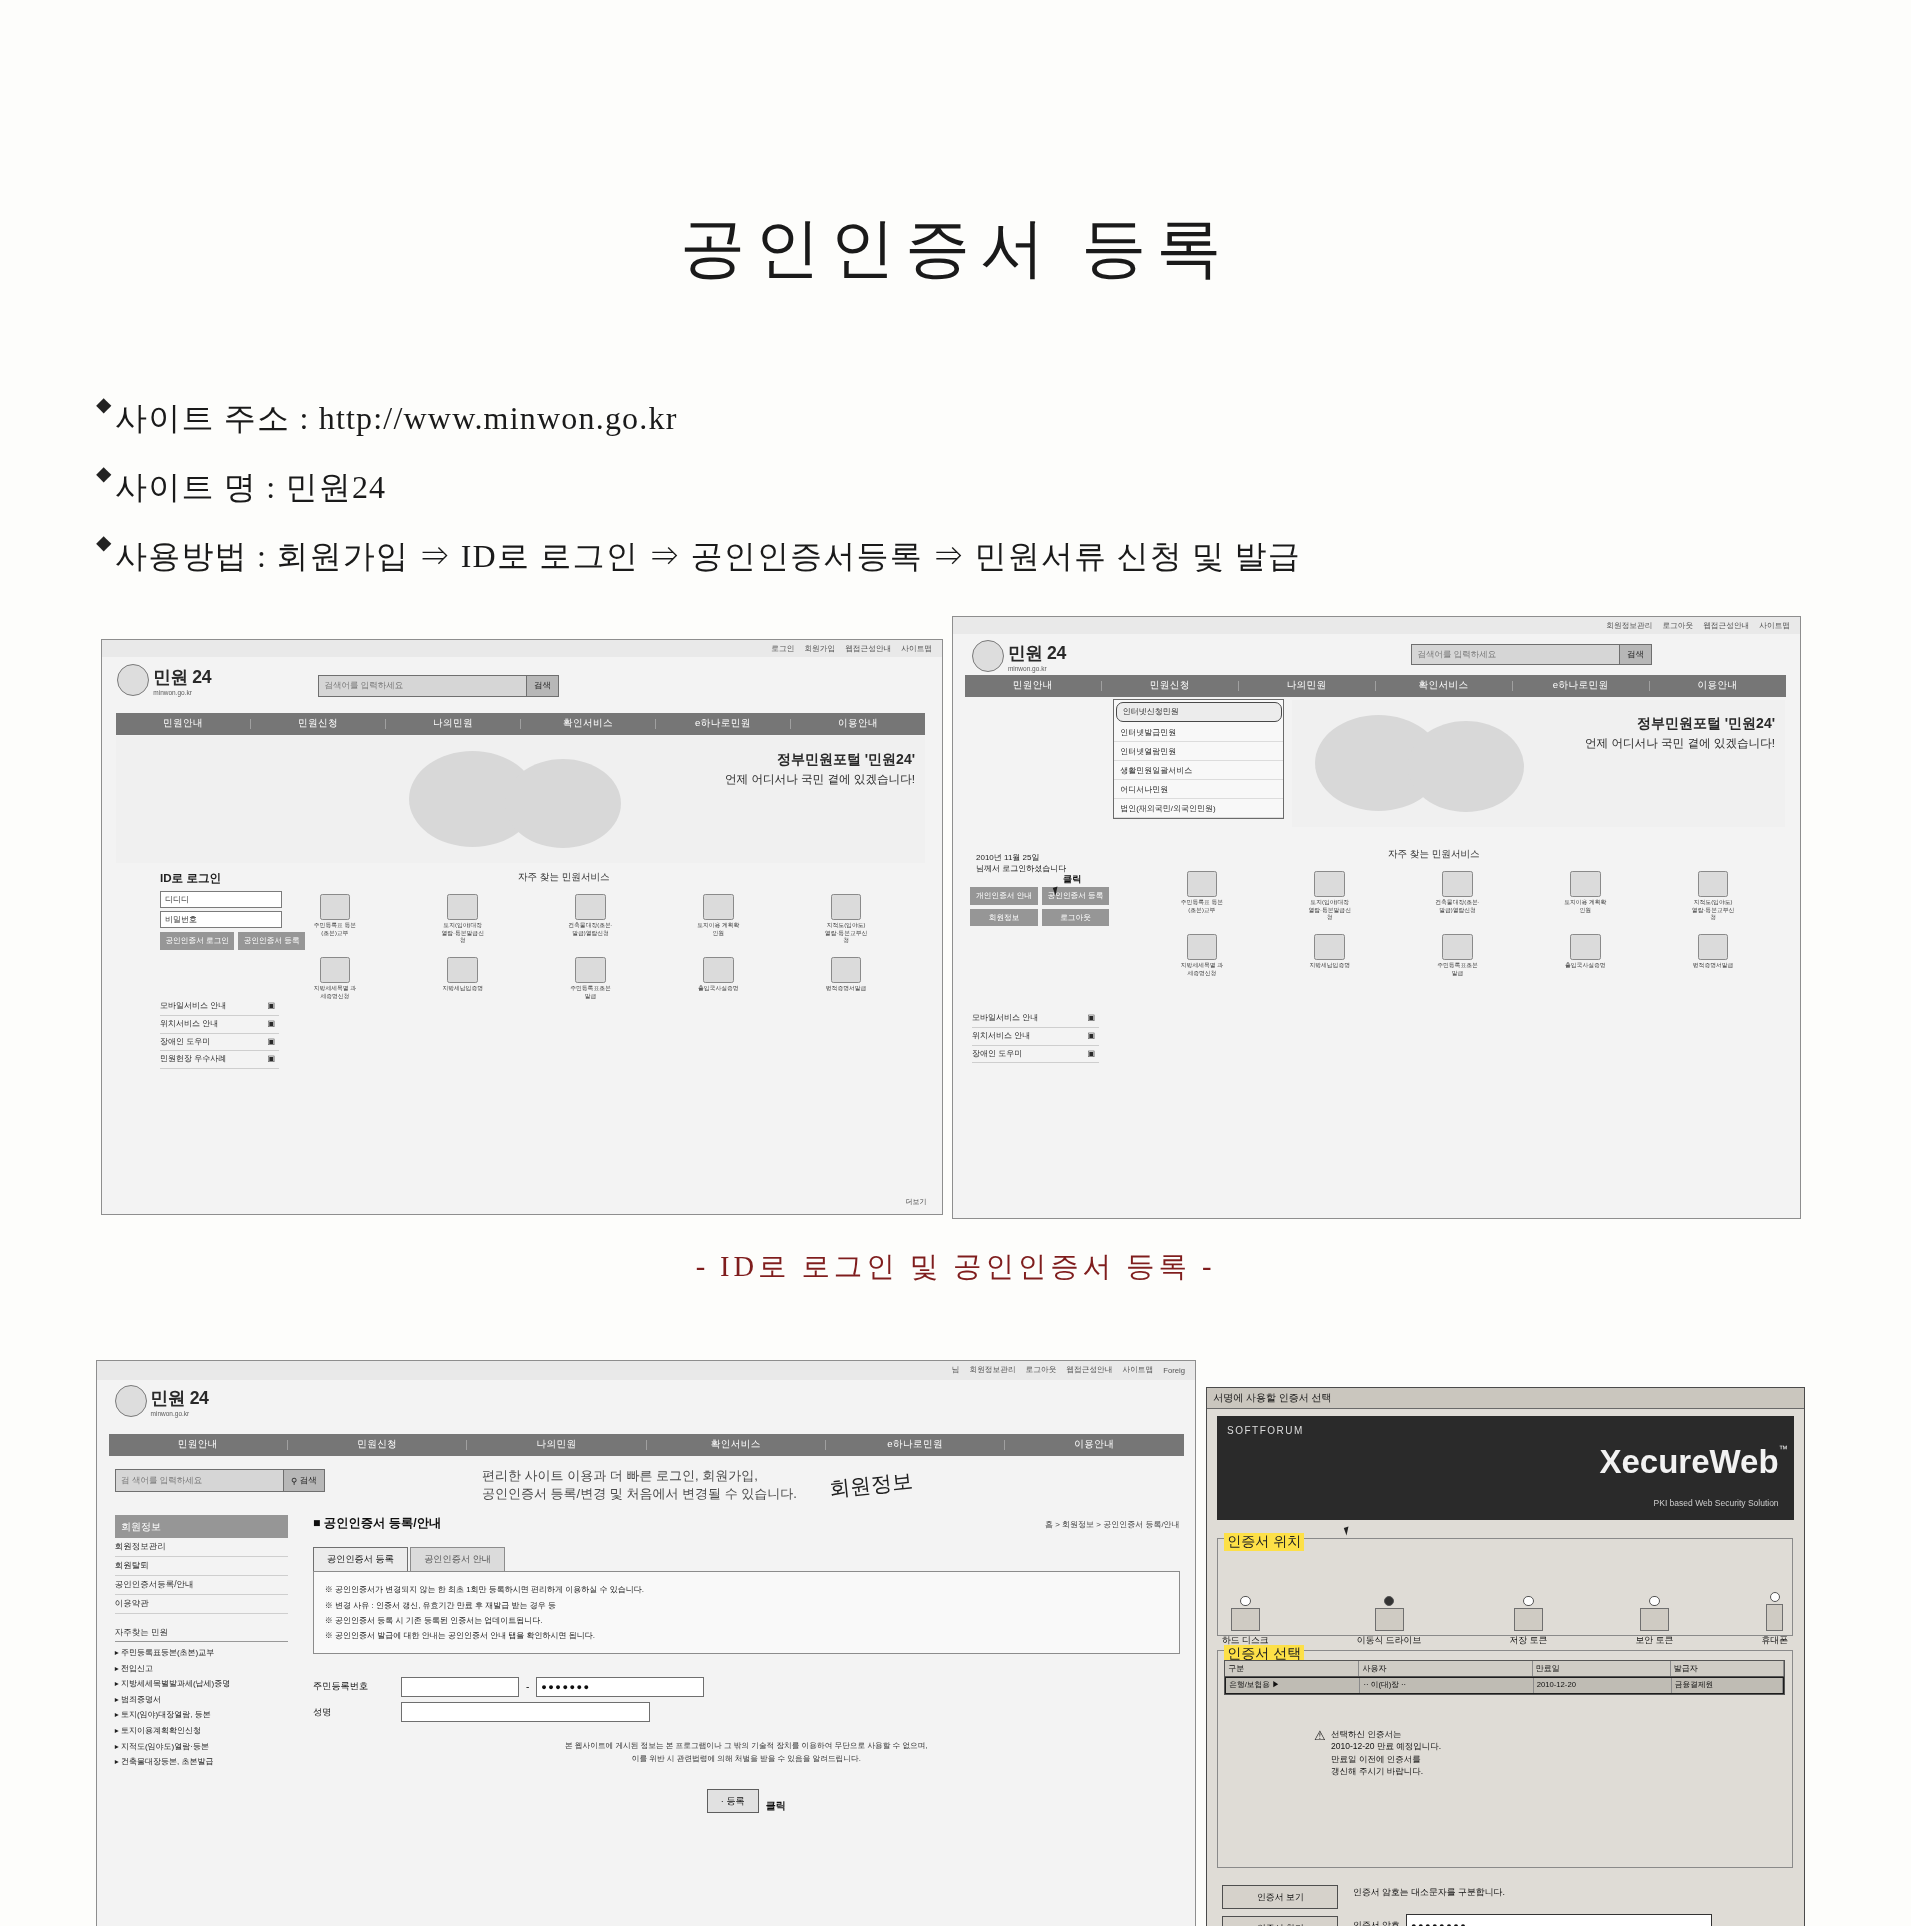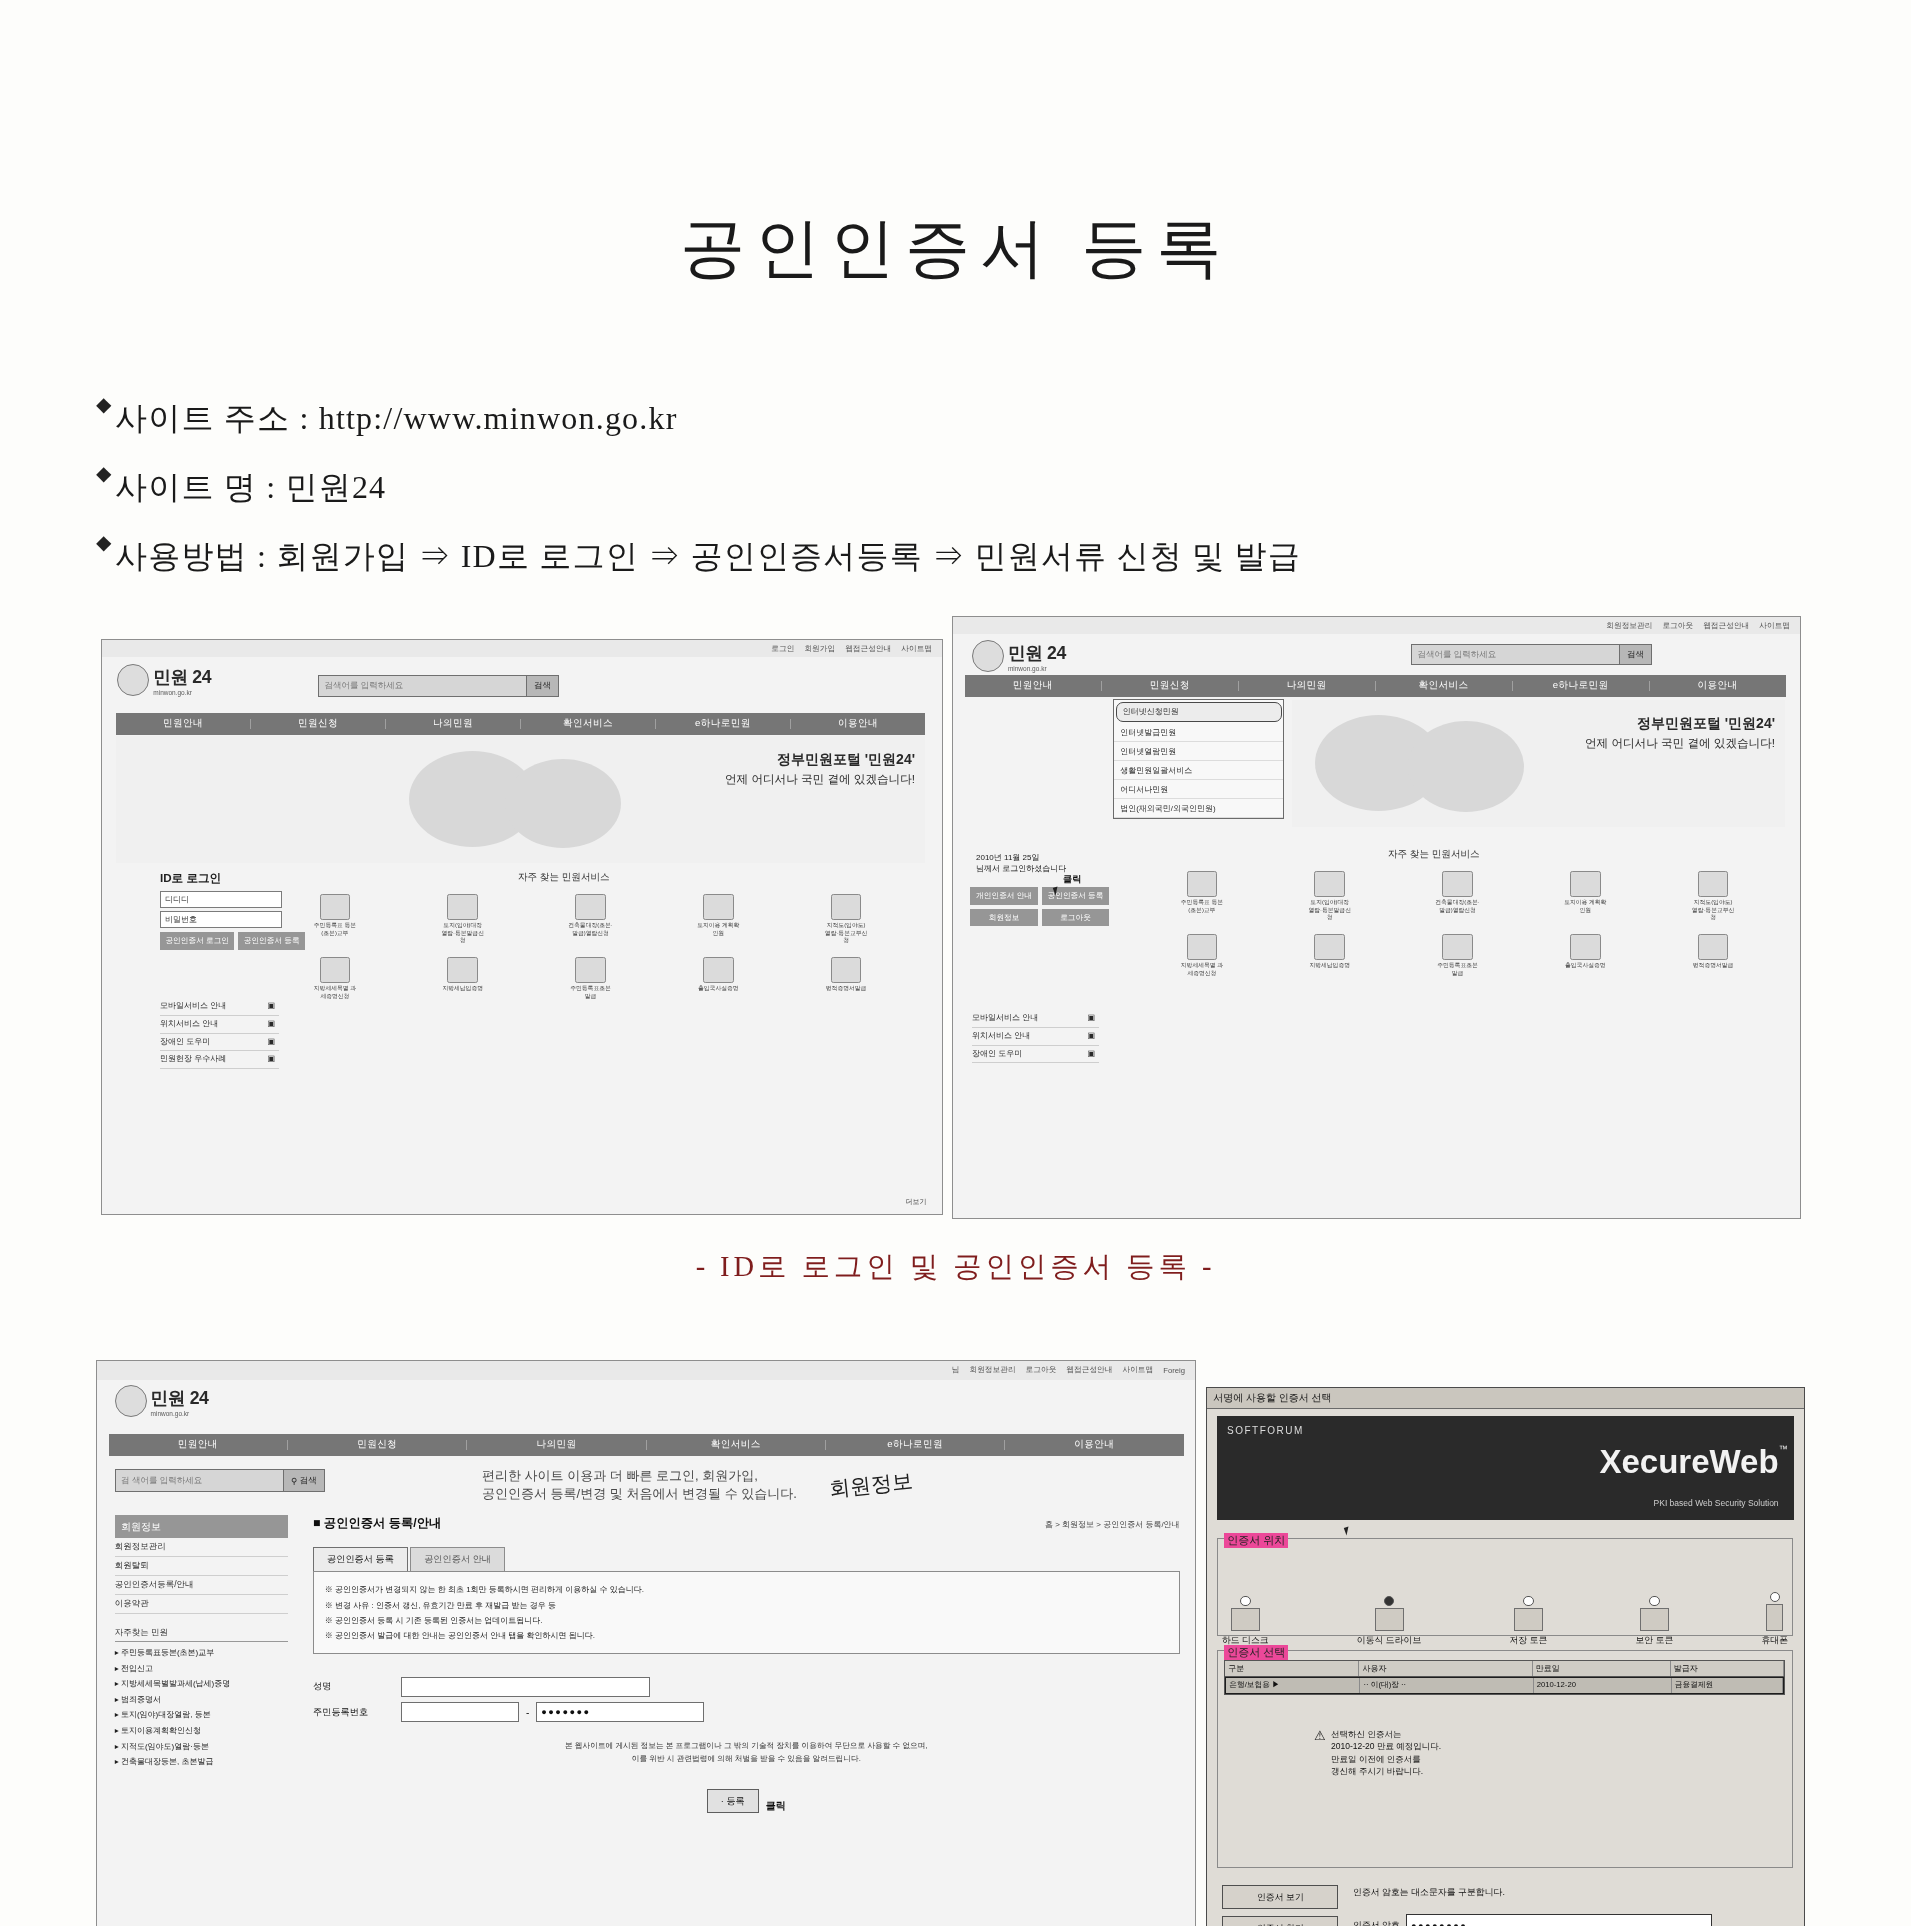--- a/index.html
+++ b/index.html
@@ -58,21 +58,21 @@
   .dropdown .di.sel{border:0.8px solid #4a4a4a;background:#eceae4;border-radius:7px;margin:1.5px;}
   .callout{position:absolute;font-size:9.2px;color:#111;font-weight:bold;}
   .cursor{position:absolute;width:0;height:0;border-left:5.4px solid #222;border-bottom:8.5px solid transparent;
     transform:rotate(-20deg);}
 
   
   .dlg{position:absolute;background:#dfdcd6;border:1.2px solid #4b4b4b;}
   .dlg .tb{height:20px;background:#cac6be;border-bottom:0.8px solid #6a6a6a;
     display:flex;align-items:center;padding-left:6.2px;font-size:10px;color:#111;}
   .grp{position:absolute;border:0.8px solid #8a8a8a;}
-  .grp .gl{position:absolute;top:-6.5px;left:6.2px;background:#ec4899;font-size:11px;color:#222;padding:0 3.1px;}
+  .grp .gl{position:absolute;top:-6.5px;left:6.2px;background:#fde047;font-size:14px;color:#222;padding:0 3.1px;}
   .rad{display:flex;flex-direction:column;align-items:center;gap:2.3px;}
   .rad .r{width:8.5px;height:8.5px;border-radius:50%;border:0.8px solid #555;background:#fff;}
   .rad .dv{width:27px;height:21px;background:#cfcbc3;border:0.8px solid #6f6f6f;}
   .rad .rl{font-size:8.9px;color:#111;}
   .tbl{position:absolute;border:0.8px solid #555;background:#fff;}
   .tbl .hd{display:flex;background:#cfccc5;border-bottom:0.8px solid #555;font-size:8px;}
   .tbl .hd div{padding:2.3px 3.1px;border-right:0.4px solid #8b8b8b;}
   .tbl .rw{display:flex;font-size:7.7px;background:#bfbcb4;border:0.8px solid #1d1d1d;}
   .tbl .rw div{padding:2.3px 3.1px;border-right:0.4px solid #8b8b8b;}
   .warn{position:absolute;font-size:8.5px;color:#111;line-height:1.45;}
@@ -481,30 +481,30 @@
 
       <div style="border:0.8px solid #8e8c87;padding:10px 10.8px;margin-top:0;background:#f8f7f4;">
         <div class="noteline">※ 공인인증서가 변경되지 않는 한 최초 1회만 등록하시면 편리하게 이용하실 수 있습니다.</div>
         <div class="noteline">※ 변경 사유 : 인증서 갱신, 유효기간 만료 후 재발급 받는 경우 등</div>
         <div class="noteline">※ 공인인증서 등록 시 기존 등록된 인증서는 업데이트됩니다.</div>
         <div class="noteline">※ 공인인증서 발급에 대한 안내는 공인인증서 안내 탭을 확인하시면 됩니다.</div>
       </div>
 
       <div style="margin-top:23px;">
         <div class="formrow">
-          <span class="lb">성명</span>
-          <span style="border:0.8px solid #6f6f6f;background:#fff;width:247px;height:17.7px;display:inline-block;"><span></span></span>
-        </div>
-        <div class="formrow">
           <span class="lb">주민등록번호</span>
           <span style="border:0.8px solid #6f6f6f;background:#fff;width:116px;height:17.7px;display:inline-block;"><span></span></span>
           <span style="font-size:10px;">-</span>
           <span class="pwfield" style="width:162px;height:17.7px;border-color:#6f6f6f;">
               <span>●●●●●●●</span>
             </span>
+        </div>
+        <div class="formrow">
+          <span class="lb">성명</span>
+          <span style="border:0.8px solid #6f6f6f;background:#fff;width:247px;height:17.7px;display:inline-block;"><span></span></span>
         </div>
       </div>
 
       <div style="margin-top:17px;font-size:7.7px;color:#333;text-align:center;white-space:pre-line;line-height:1.7;">본 웹사이트에 게시된 정보는 본 프로그램이나 그 밖의 기술적 장치를 이용하여 무단으로 사용할 수 없으며,
 이를 위반 시 관련법령에 의해 처벌을 받을 수 있음을 알려드립니다.</div>
 
       <div style="margin-top:24px;display:flex;justify-content:center;align-items:flex-end;gap:7px;">
         <span style="border:0.8px solid #5f5f5f;background:#e2dfd8;font-size:9.2px;padding:4.6px 13px;">· 등록</span>
         <span style="font-size:10px;font-weight:bold;color:#111;">클릭</span>
       </div>

